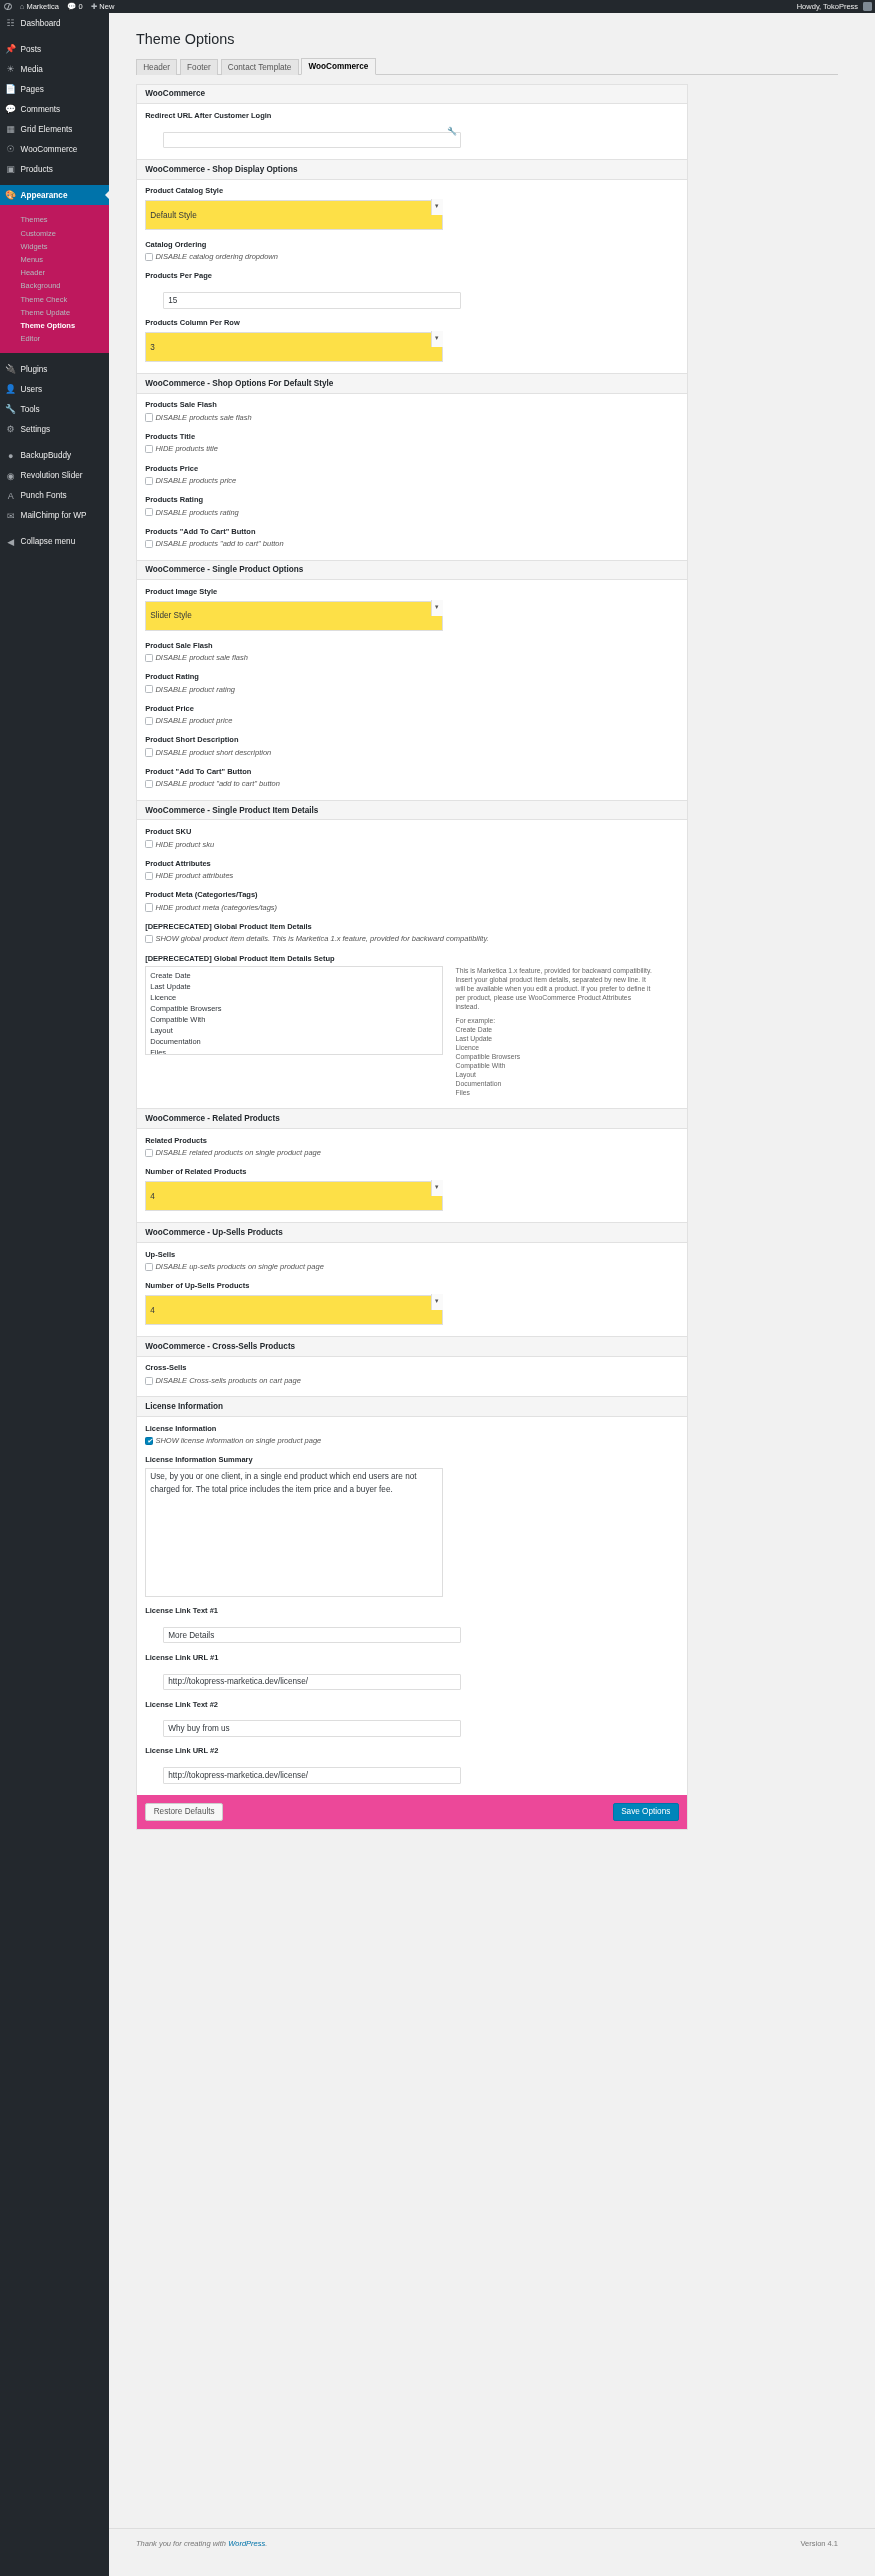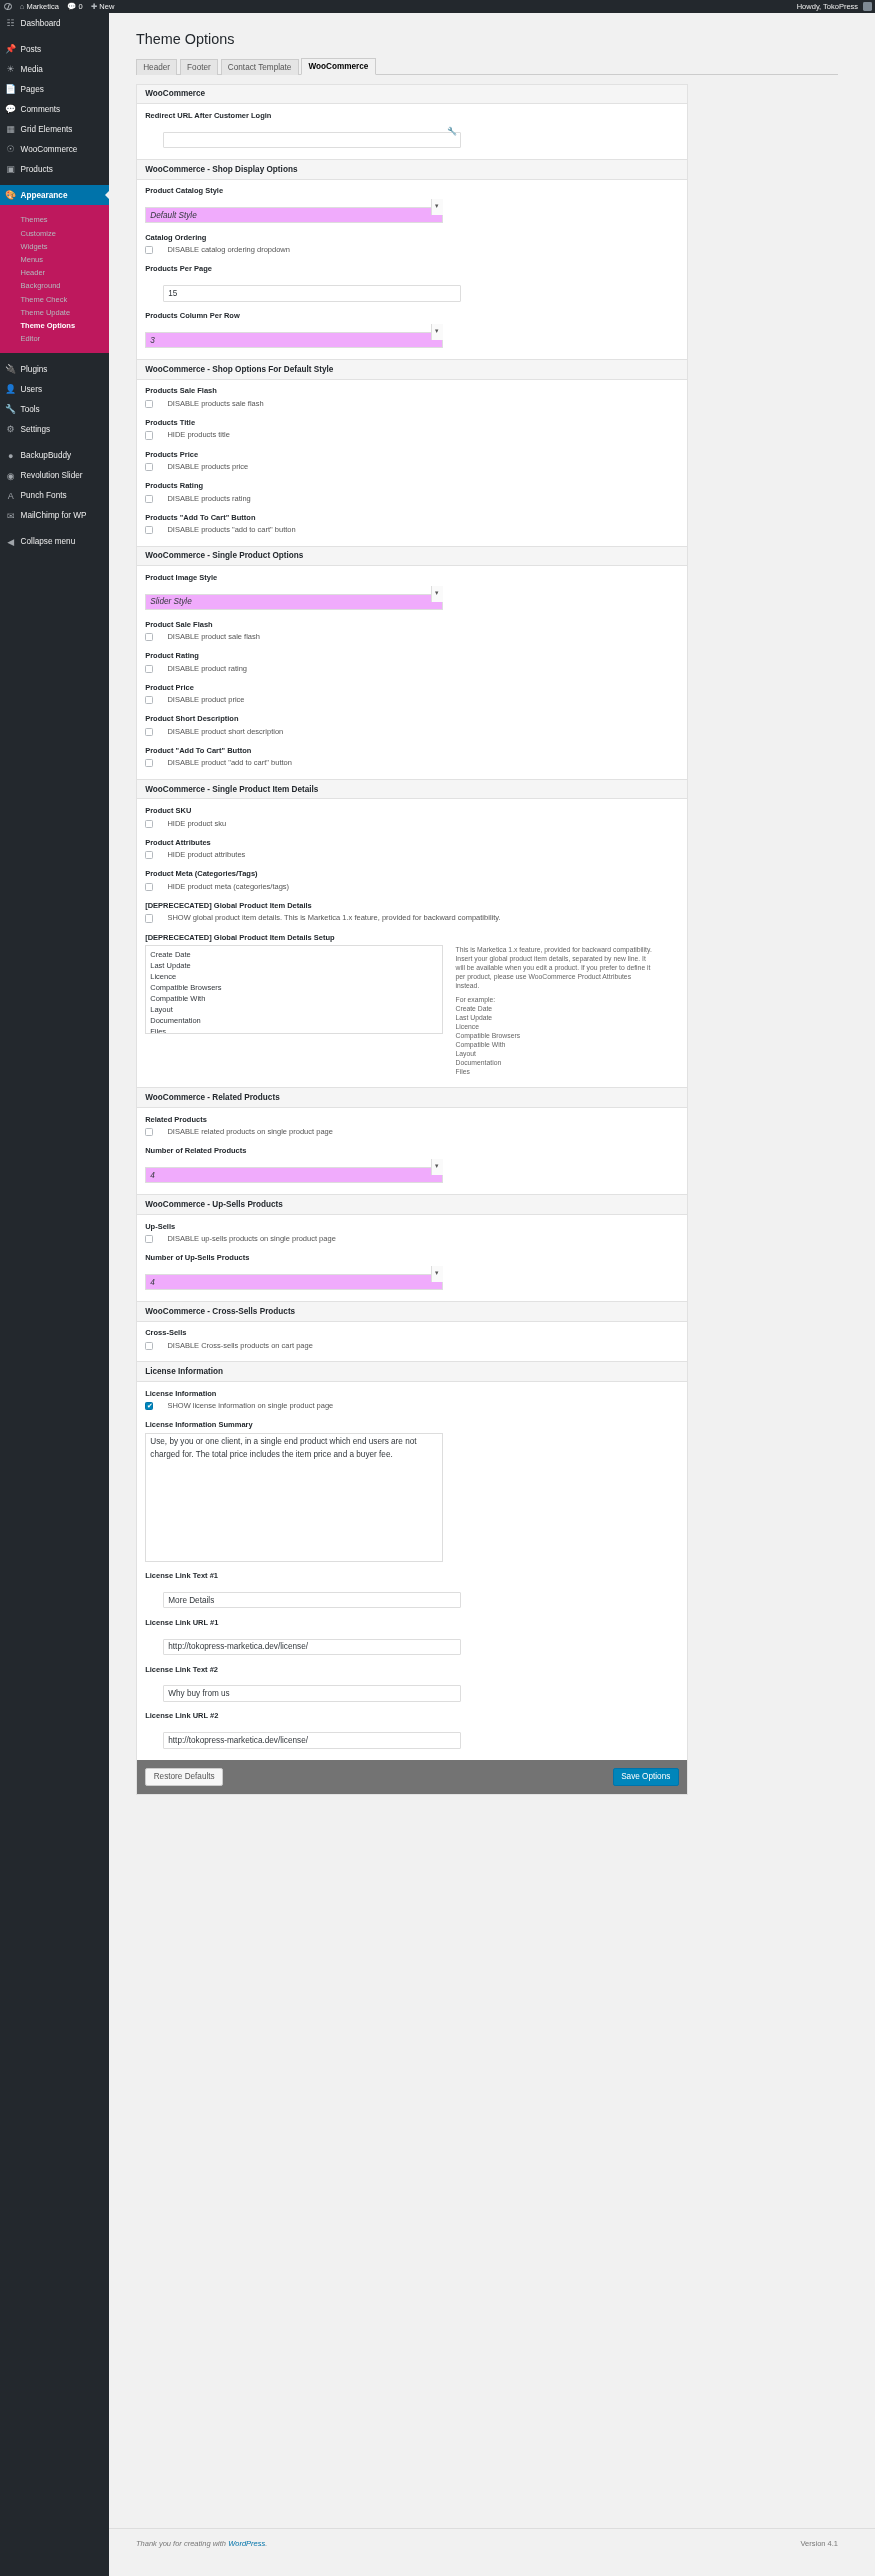--- a/index.html
+++ b/index.html
@@ -98,35 +98,34 @@
     width:298px; height:16.4px; border:0.7px solid #ddd; background:#fff;
     font-size:8.2px; color:#32373c; padding:1.4px 4.1px; border-radius:1px;
     font-family:"Liberation Sans", sans-serif;
     margin-left:18px;
   }
   .input-with-icon { position:relative; width:298px; }
   .input-with-icon .wrench {
     position:absolute; right:4.1px; top:2.7px; font-size:8.2px; color:#999;
   }
   .select-input {
-    width:298px; height:16px; border:0.7px solid #ddd; background:#f0abfc;
+    width:298px; height:30px; border:0.7px solid #ddd; background:#fde047;
     font-size:8.2px; color:#32373c; padding:1.4px 4.1px;
     appearance:none; -webkit-appearance:none;
     font-family:"Liberation Sans", sans-serif;
-    font-style:italic;
   }
   .select-wrap { position:relative; width:298px; }
   .select-wrap::after {
     content:"\25BE"; position:absolute; right:4.8px; top:3.4px; font-size:6.8px; color:#555; pointer-events:none;
   }
   .select-wrap::before {
     content:""; position:absolute; right:0px; top:0.7px; width:11.6px; height:15.7px;
     background:#fafafa; border-left:0.7px solid #ddd; pointer-events:none;
   }
-  .check-row { display:flex; align-items:center; gap:14px; }
+  .check-row { display:flex; align-items:flex-start; gap:2px;font-style:italic; }
   .cb {
     width:8.2px; height:8.2px; border:0.7px solid #b4b9be; background:#fff; border-radius:1.4px;
     flex:0 0 8.2px; margin-top:0.7px;
   }
   .cb.checked { background:#0085ba; border-color:#0073aa; position:relative; }
   .cb.checked::after {
     content:"\2714"; position:absolute; left:0.7px; top:-1.4px; font-size:6.8px; color:#fff;
   }
   .check-label { font-size:7.5px; color:#555; line-height:9.6px; }
 
@@ -134,21 +133,21 @@
     width:298px; height:89px; border:0.7px solid #ddd; background:#fff; overflow:hidden;
     font-size:7.5px; color:#32373c; padding:2.7px 4.1px; line-height:11px;
   }
   .ml-box.textarea { height:129px; line-height:12.3px; font-size:8.2px; }
   .side-note {
     font-size:6.8px; color:#666; line-height:9px; width:198px;
   }
   .two-col { display:flex; gap:12.3px; align-items:flex-start; }
 
   .footer-actions {
-    display:flex; align-items:center; padding:8.2px; background:#737373;
+    display:flex; align-items:center; padding:8.2px; background:#ec4899;
   }
   .btn {
     font-size:8.2px; padding:2.7px 7.5px; border-radius:2.1px; border:0.7px solid #ccc;
     background:#f7f7f7; color:#555; line-height:11px;
   }
   .btn-primary {
     background:#0085ba; border-color:#0073aa; color:#fff; margin-left:auto;
   }
 
   #wpfooter {

